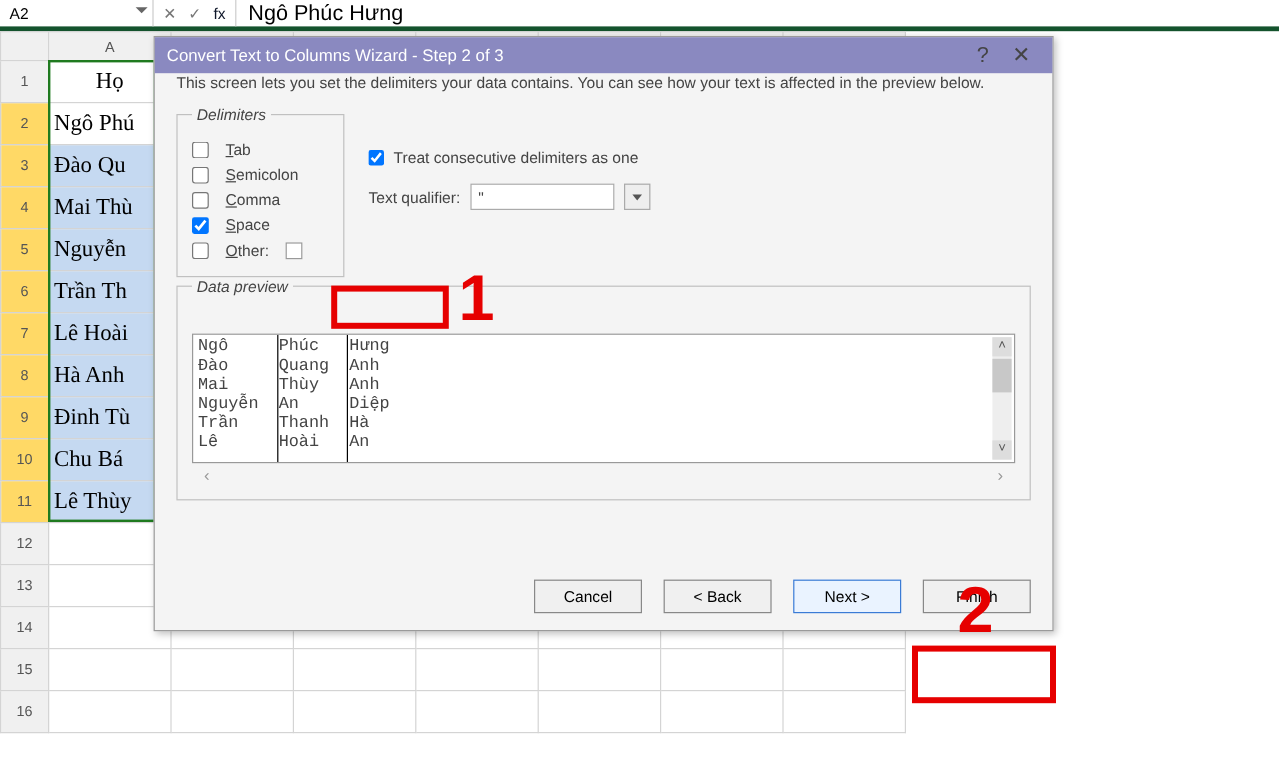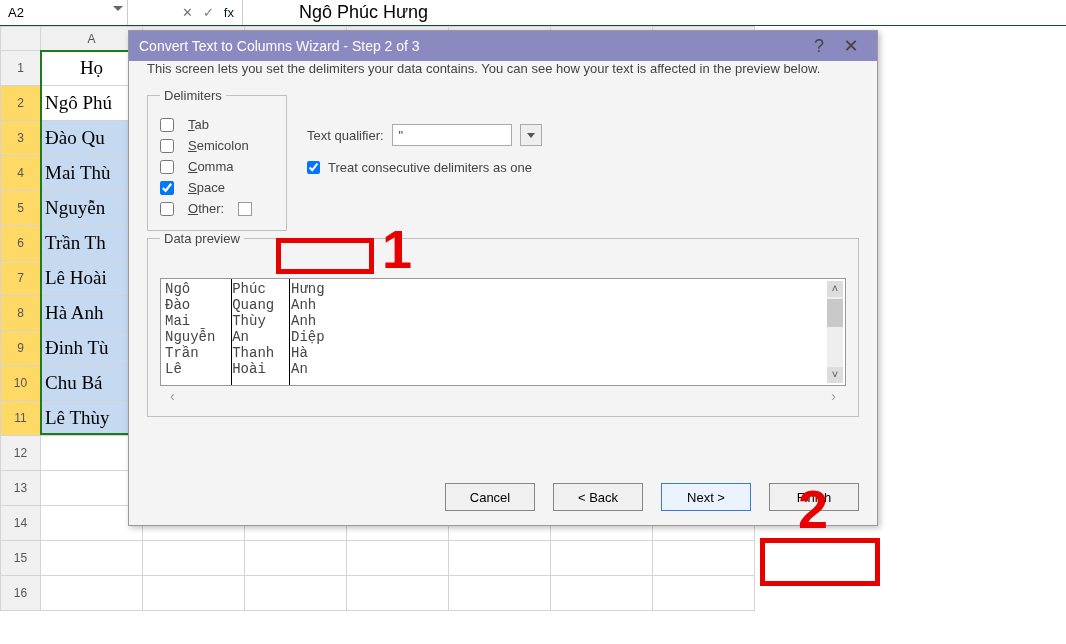--- a/index.html
+++ b/index.html
@@ -1,19 +1,19 @@
 <!DOCTYPE html>
 <html><head>
 <meta charset="utf-8">
 <style>
   * { box-sizing: border-box; margin: 0; padding: 0; }
   body { font-family: Tahoma, Arial, sans-serif; font-size: 13px; width: 1066px; height: 644px; background: #fff; position: relative; overflow: hidden; }
 
   
-  .formula-bar { display: flex; align-items: center; height: 26px; border-bottom: 1px solid #14532d; gap: 46px; }
+  .formula-bar { display: flex; align-items: center; height: 26px; border-bottom: 4px solid #14532d; }
   .name-box { width: 128px; height: 100%; border-right: 1px solid #ccc; display: flex; align-items: center; padding: 0 8px; position: relative; }
   .name-box .dd { position: absolute; right: 4px; top: 6px; width: 0; height: 0; border-left: 5px solid transparent; border-right: 5px solid transparent; border-top: 5px solid #666; }
   .fb-btns { display: flex; align-items: center; gap: 10px; padding: 0 8px; border-right: 1px solid #ccc; color: #777; height: 100%; }
   .fx { color: #0f172a; text-align: right; }
   .fb-val { padding: 0 10px; font-size: 18px; }
 
   
   .grid { position: absolute; top: 26px; left: 0; right: 0; bottom: 0; }
   table.sheet { border-collapse: collapse; table-layout: fixed; }
   table.sheet th, table.sheet td { border: 1px solid #d4d4d4; }
@@ -30,21 +30,21 @@
   .selection-border { position: absolute; border: 2px solid #1f7a1f; pointer-events: none; }
 
   
   .dialog { position: absolute; top: 30px; left: 128px; width: 750px; height: 496px; background: #f4f4f4; border: 1px solid #9a9a9a; box-shadow: 2px 2px 6px rgba(0,0,0,0.25); }
   .dlg-title { background: #8a89c0; color: #fff; height: 30px; display: flex; align-items: center; padding: 0 10px; font-size: 14px; }
   .dlg-title .spacer { flex: 1; }
   .dlg-title .help, .dlg-title .close { width: 32px; text-align: center; font-size: 18px; color: #444; }
   .dlg-body { padding: 0 18px 10px 18px; color: #444; }
   .intro { margin-bottom: 12px; }
   fieldset.delims { border: 1px solid #c0c0c0; padding: 8px 12px 8px 12px; width: 140px; float: left; margin-right: 20px; }
-  fieldset legend { padding: 0 4px; }
+  fieldset legend { padding: 0 4px; font-style: italic; }
   .chk-row { display: flex; align-items: center; margin: 6px 0; gap: 14px; }
   .chk-row input { width: 14px; height: 14px; }
   .chk-row .underline-first::first-letter { text-decoration: underline; }
   .other-input { width: 26px; height: 18px; border: 1px solid #999; background: #fff; }
   .right-opts { overflow: hidden; padding-top: 22px; }
   .right-opts .row { display: flex; align-items: center; gap: 8px; margin: 14px 0; }
   .tq-select { width: 120px; height: 22px; border: 1px solid #aaa; background: #fff; display: inline-flex; align-items: center; padding: 0 6px; position: relative; }
   .tq-btn { width: 22px; height: 22px; border: 1px solid #aaa; background: #eee; display: inline-flex; align-items: center; justify-content: center; }
   .tq-btn::after { content: ""; width: 0; height: 0; border-left: 4px solid transparent; border-right: 4px solid transparent; border-top: 5px solid #555; }
 
@@ -301,30 +301,30 @@
         </div>
       <div class="chk-row">
           <input type="checkbox" style="">
           <span class="underline-first">Other:</span> 
           <input class="other-input" style="">
         </div>
     </fieldset>
 
     <div class="right-opts">
       <div class="row">
+          <input type="checkbox" checked="" style="">
+          <span>Treat consecutive delimiters as one</span>
+        </div>
+      <div class="row">
         <span>Text qualifier:</span>
         <span class="tq-select">
             <span>"</span>
           </span>
         <span class="tq-btn"></span>
       </div>
-      <div class="row">
-          <input type="checkbox" checked="" style="">
-          <span>Treat consecutive delimiters as one</span>
-        </div>
     </div>
 
     <fieldset class="preview">
       <legend>Data preview</legend>
       <div class="preview-box">
         <pre>Ngô     Phúc   Hưng
 Đào     Quang  Anh
 Mai     Thùy   Anh
 Nguyễn  An     Diệp
 Trần    Thanh  Hà

